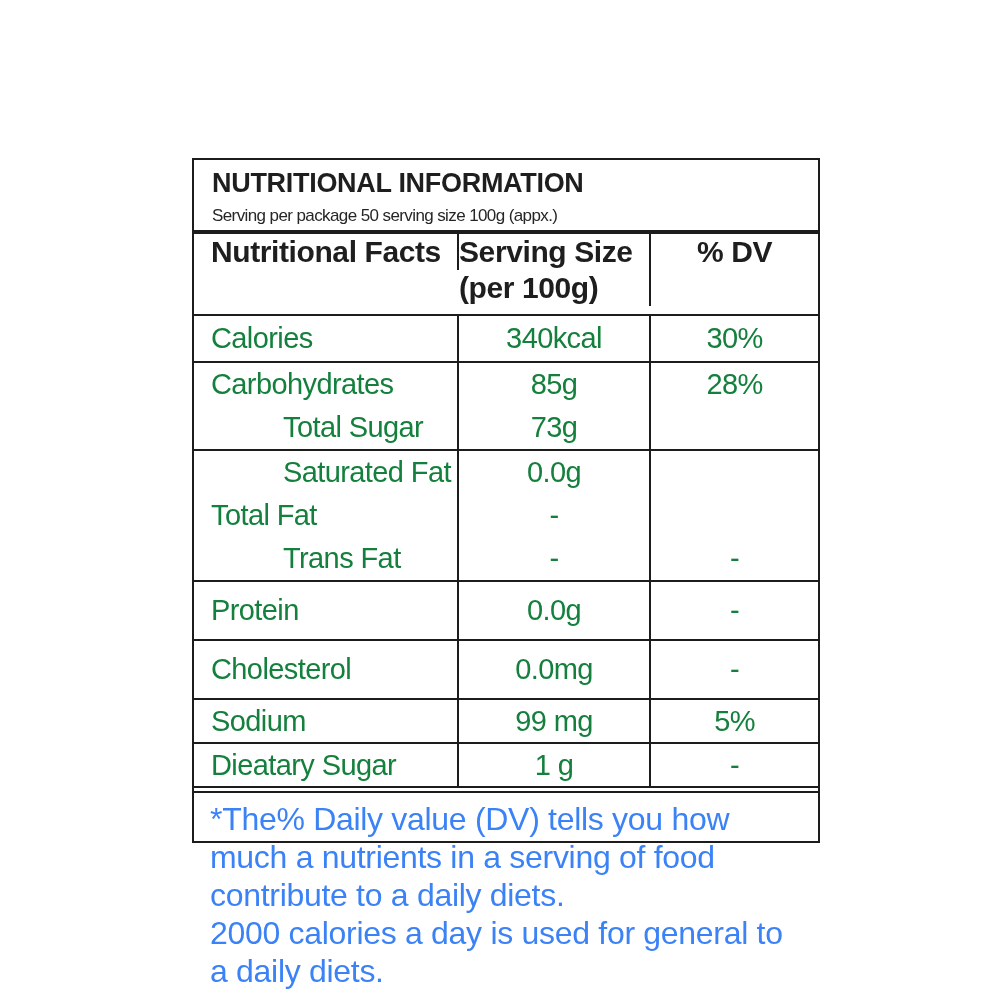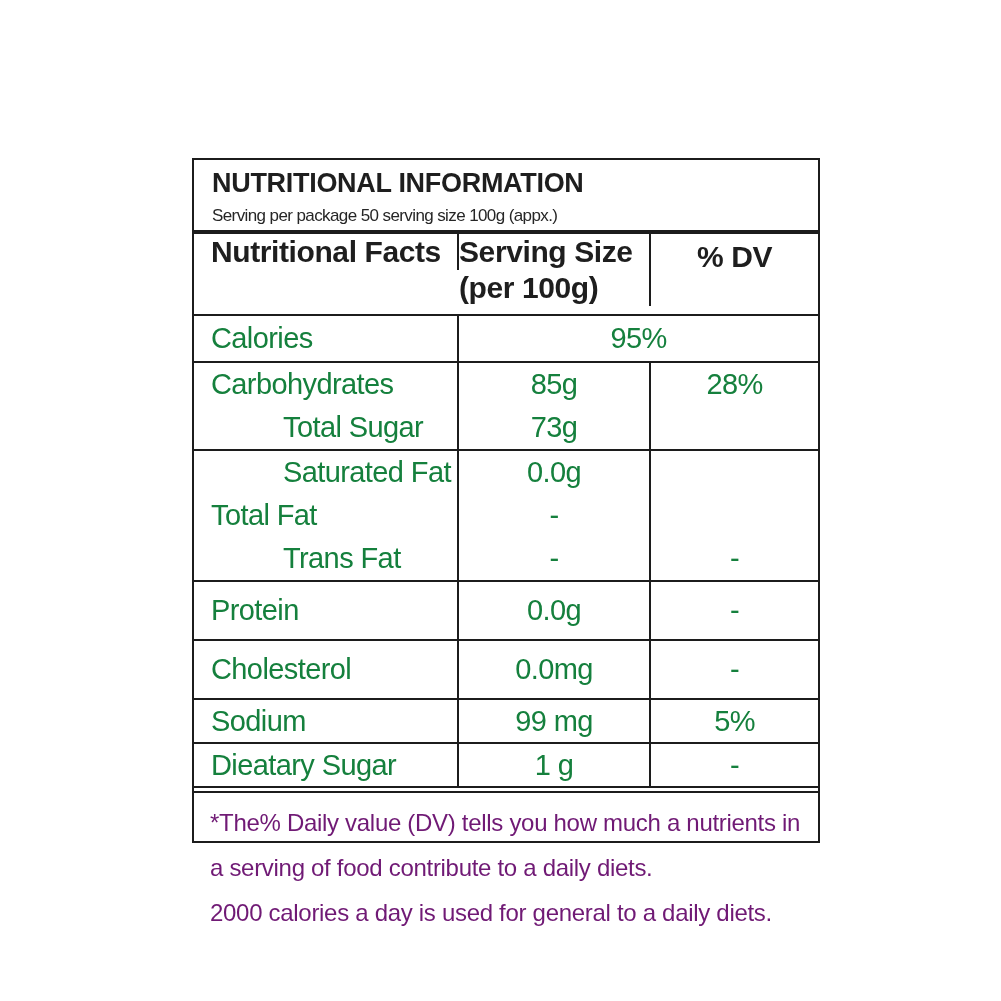--- a/index.html
+++ b/index.html
@@ -70,21 +70,21 @@
 
   
   .head-row { height: 82px; }
   .head-row .cell-name, .head-row .cell-val, .head-row .cell-dv {
     font-weight: bold;
     font-size: 30px;
     letter-spacing: -0.4px;
     line-height: 36px;
   }
   .head-row .cell-val { text-align: left; padding-left: 0; }
-  .head-row .cell-dv { text-align: center; justify-content: flex-start; padding-top: 5px; }
+  .head-row .cell-dv { text-align: center; justify-content: flex-start; }
 
   
   .line { height: 43px; display: flex; align-items: center; }
   .cell-name .line { justify-content: flex-start; }
   .cell-val .line, .cell-dv .line { justify-content: center; }
   .body-text {
     font-size: 29px;
     letter-spacing: -0.6px;
     color: #15803d;
     white-space: nowrap;
@@ -95,24 +95,24 @@
   .r-42 .line { height: 42px; }
   .cell-dv .line, .cell-val .line { width: 100%; }
 
   
   .footnote {
     margin-top: 3px;
     border-top: 2px solid #1c1c1c;
     padding: 7px 14px 0 16px;
   }
   .footnote p {
-    font-size: 24px;
+    font-size: 32px;
     letter-spacing: -0.3px;
-    line-height: 45px;
-    color: #701a75;
+    line-height: 38px;
+    color: #3b82f6;
   }
 </style>
 </head>
 <body>
 
 <div class="canvas">
   <div class="label-box">
 
     <div class="top-header">
       <div class="top-title">NUTRITIONAL INFORMATION</div>
@@ -126,23 +126,28 @@
         <div class="cell-val">Serving Size (per 100g)</div>
         <div class="cell-dv">% DV</div>
       </div>
 
       <div class="row r-45">
         <div class="cell-name">
           <div class="line">
               <span class="body-text">Calories</span>
             </div>
         </div>
-        <div class="cell-dv">
-          <div class="line">
-              <span class="body-text">95%</span>
+        <div class="cell-val">
+          <div class="line">
+              <span class="body-text">340kcal</span>
+            </div>
+        </div>
+        <div class="cell-dv">
+          <div class="line">
+              <span class="body-text">30%</span>
             </div>
         </div>
       </div>
 
       <div class="row">
         <div class="cell-name">
           <div class="line">
               <span class="body-text">Carbohydrates</span>
             </div>
           <div class="line indent">

